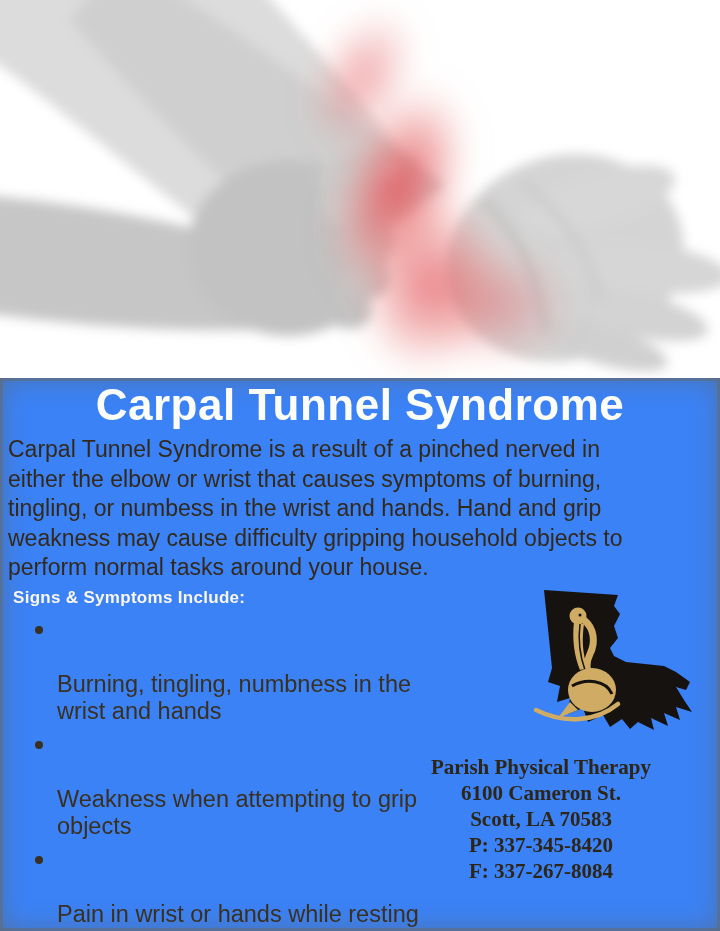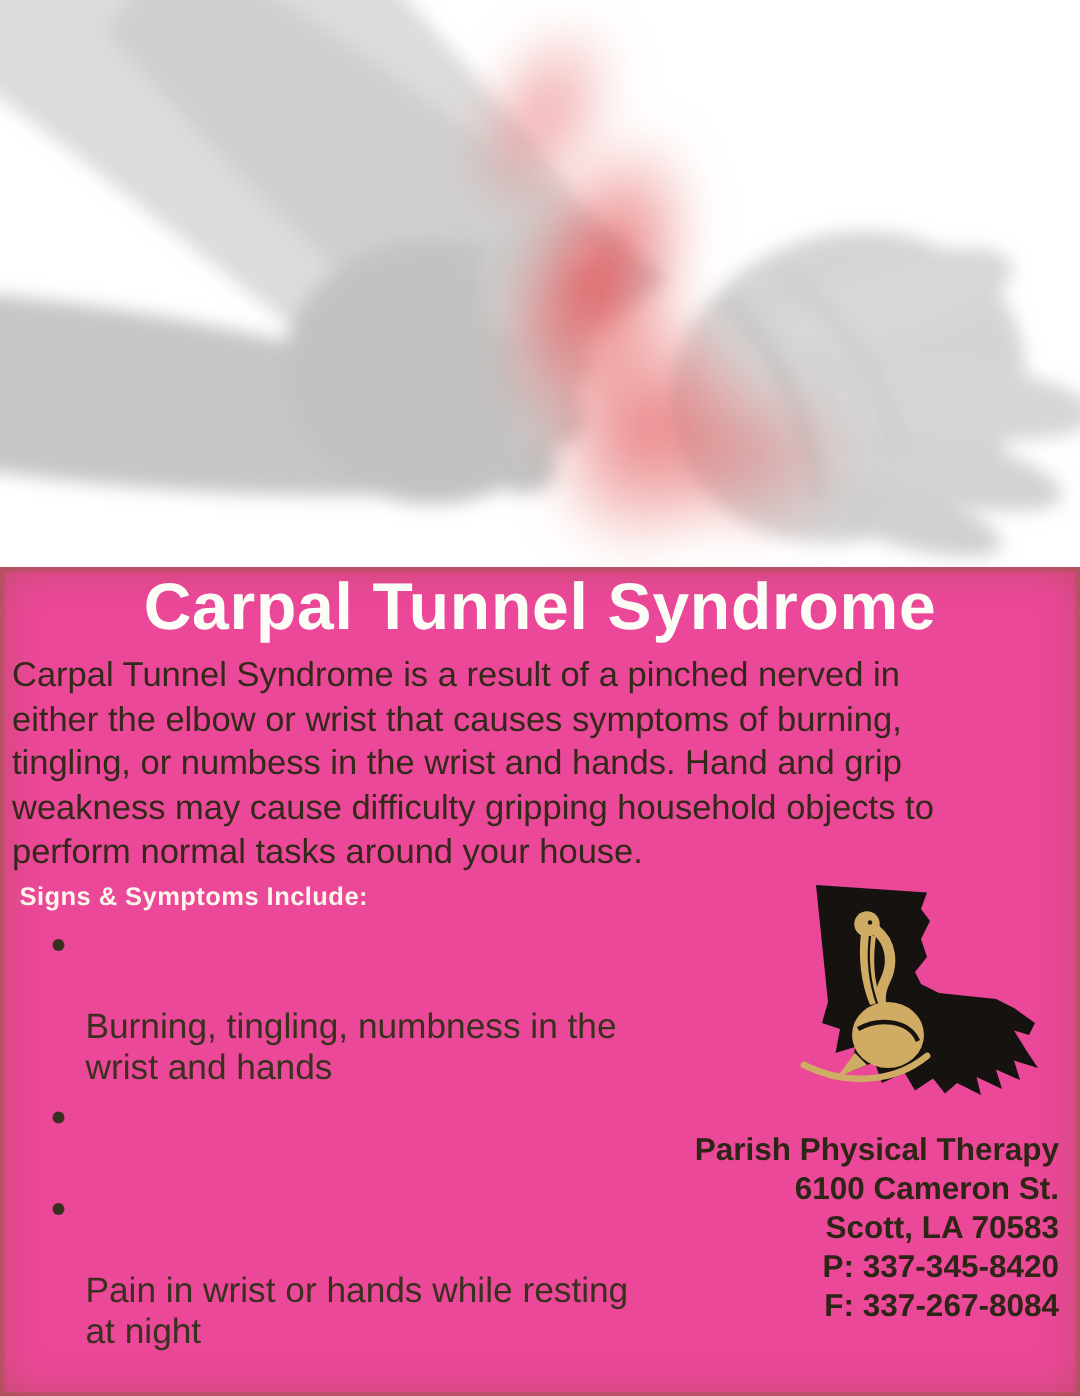--- a/index.html
+++ b/index.html
@@ -19,21 +19,21 @@
     width: 720px; height: 378px;
     background: #ffffff;
   }
   .hero svg { display: block; }
 
   
   .panel {
     position: absolute;
     top: 378px; left: 0;
     width: 720px; height: 553px;
-    background: #ec4899;
+    background: #3b82f6;
     box-shadow: inset 0 0 0 3px rgba(127,96,35,.30),
                 inset 0 0 28px rgba(112,84,30,.38);
   }
   .title {
     position: absolute;
     top: 3px; left: 0;
     width: 720px;
     text-align: center;
     font-size: 44px;
     line-height: 48px;
@@ -93,25 +93,26 @@
   }
   .logo {
     position: absolute;
     top: 208px; left: 530px;
     width: 164px; height: 152px;
   }
   .contact {
     position: absolute;
     top: 376px; left: 376px;
     width: 330px;
-    text-align: right;
+    text-align: center;
     font-size: 21px;
     line-height: 26px;
     font-weight: 700;
     color: #2d2516;
+    font-family: Liberation Serif, serif;
   }
 </style>
 </head>
 <body>
 
 <div class="flyer">
 
   <div class="hero">
     <svg width="720" height="378" viewBox="0 0 720 378">
       <defs>
@@ -181,20 +182,22 @@
     <div class="symptoms-heading">Signs &amp; Symptoms Include:</div>
 
     <div class="symptoms-list">
       <div class="symptom">
         <span class="dot"></span>
         <span>Burning, tingling, numbness in the
 wrist and hands</span>
       </div>
       <div class="symptom">
         <span class="dot"></span>
+        <span>Weakness when attempting to grip
+objects</span>
       </div>
       <div class="symptom">
         <span class="dot"></span>
         <span>Pain in wrist or hands while resting
 at night</span>
       </div>
     </div>
 
 
     <div class="logo">

